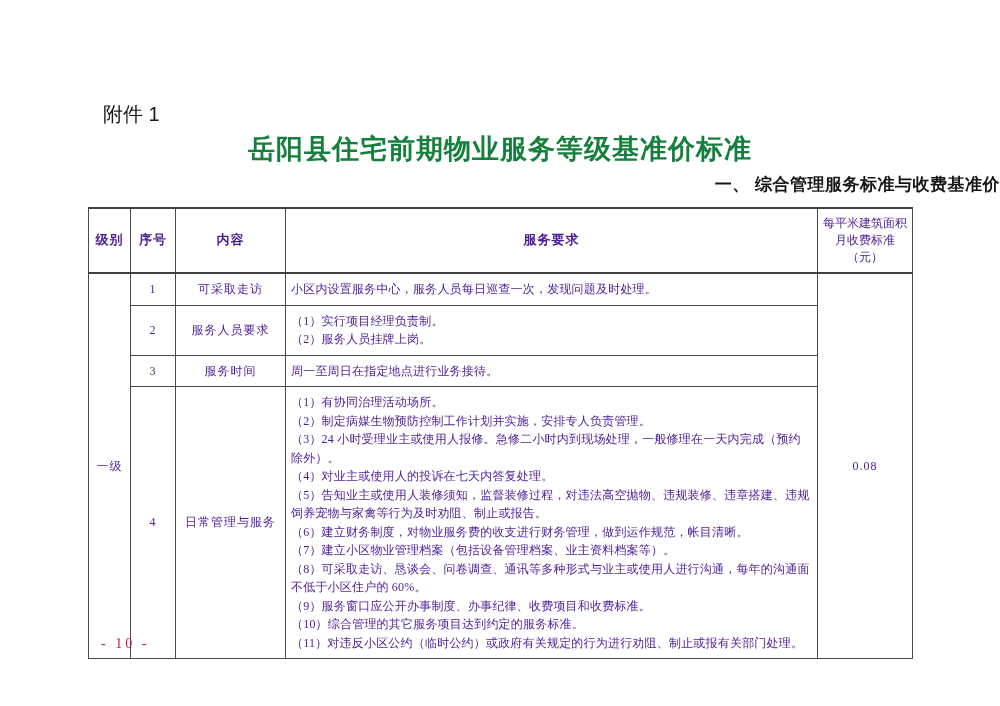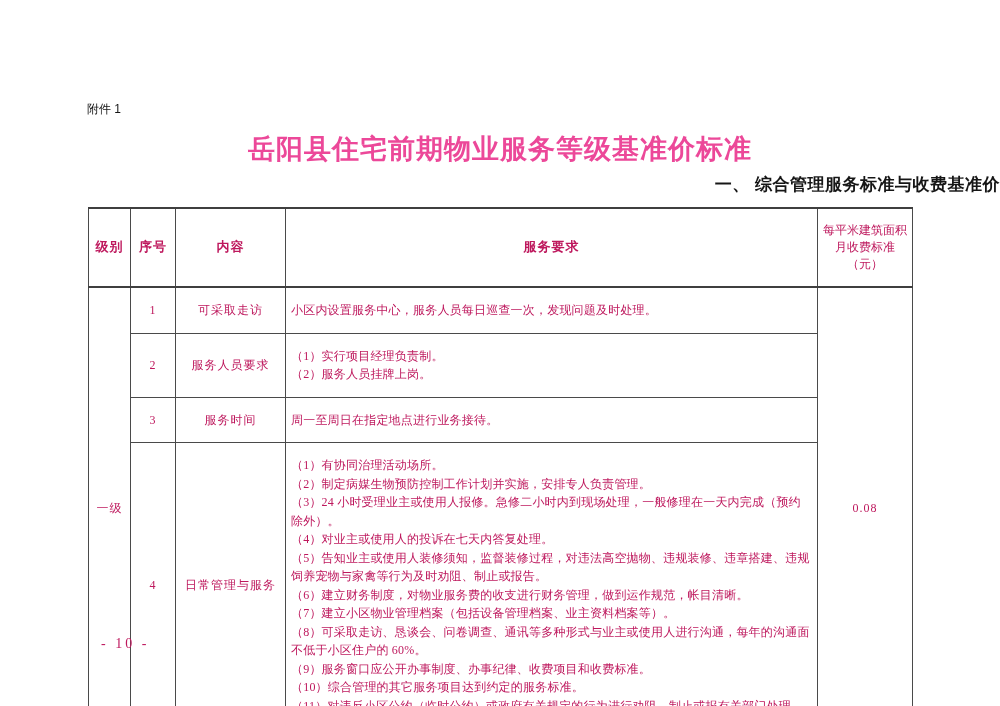--- a/index.html
+++ b/index.html
@@ -5,31 +5,31 @@
   html,body{margin:0;padding:0;background:#ffffff;}
   .page{
     position:relative;
     width:1000px;height:706px;
     background:#ffffff;
     color:#1f1f1f;
     font-family:"Liberation Serif","DejaVu Serif",serif;
     overflow:hidden;
   }
   .attachment{
-    position:absolute;left:87px;top:101px;
-    font-size:12px;
+    position:absolute;left:103px;top:101px;
+    font-size:20px;
     font-family:"Liberation Sans","DejaVu Sans",sans-serif;
     color:#161616;
   }
   .doc-title{
     position:absolute;left:0;right:0;top:131px;
     text-align:center;
     font-size:27px;font-weight:bold;
     letter-spacing:1px;
-    color:#ec4899;
+    color:#15803d;
   }
   .section-heading{
     position:absolute;left:0;right:0;top:173px;
     text-align:right;
     font-size:17px;font-weight:bold;
     font-family:"Liberation Sans","DejaVu Sans",sans-serif;
     letter-spacing:0.5px;
     color:#161616;
   }
   table.std{
@@ -38,23 +38,23 @@
     border-collapse:collapse;
     table-layout:fixed;
     border:1px solid #3f3f3f;
     border-top:2px solid #3f3f3f;
   }
   .std th,.std td{
     border:1px solid #4a4a4a;
     font-weight:normal;
     font-size:12px;
     line-height:18.5px;
-    padding:13px 5px;
+    padding:6px 5px;
     vertical-align:middle;
-    color:#be185d;
+    color:#4c1d95;
     overflow:hidden;
   }
   .std thead th{
     height:36px;
     font-size:13px;
     font-family:"Liberation Sans","DejaVu Sans",sans-serif;
     letter-spacing:1px;
     text-align:center;
     border-bottom:2px solid #3f3f3f;
     font-weight:700;

